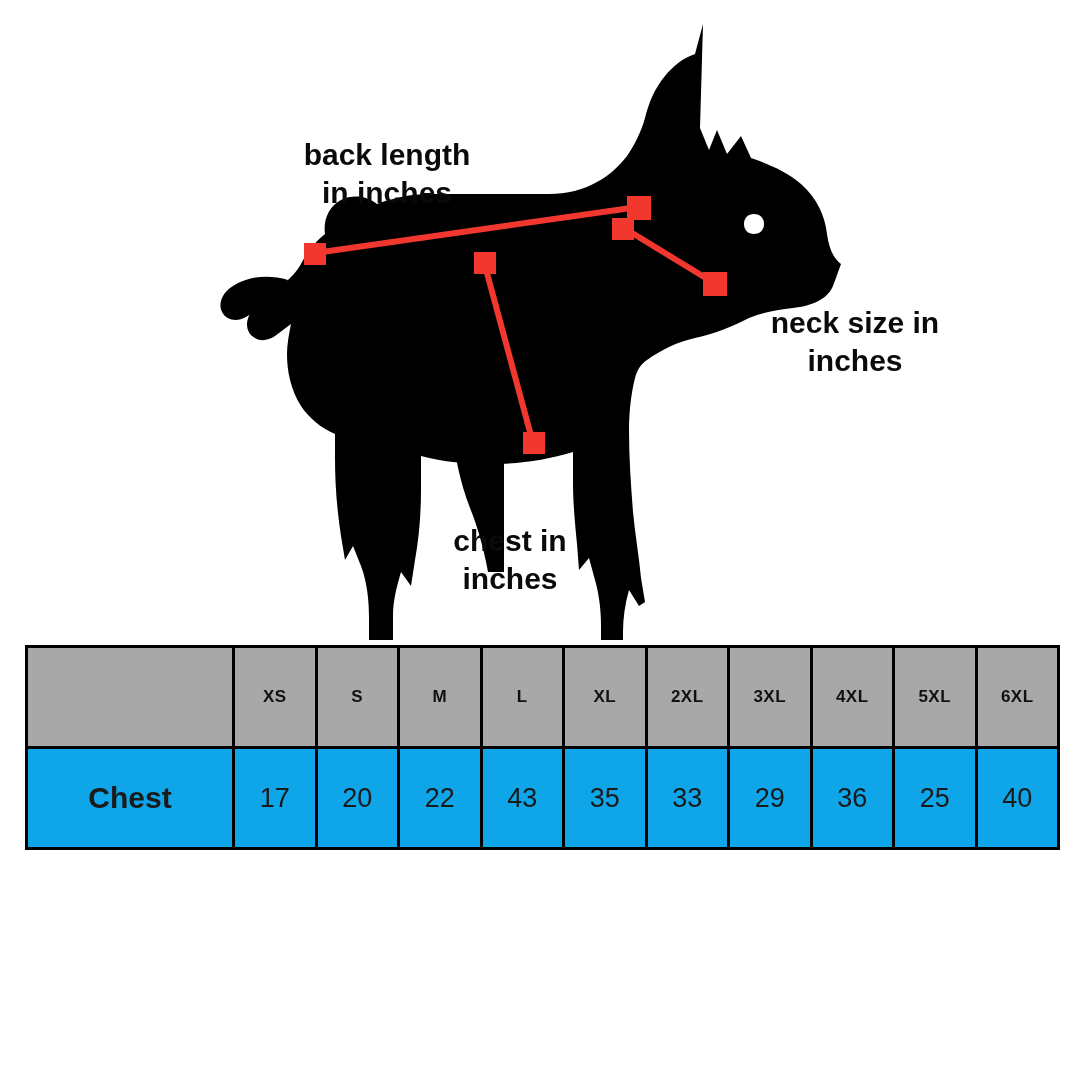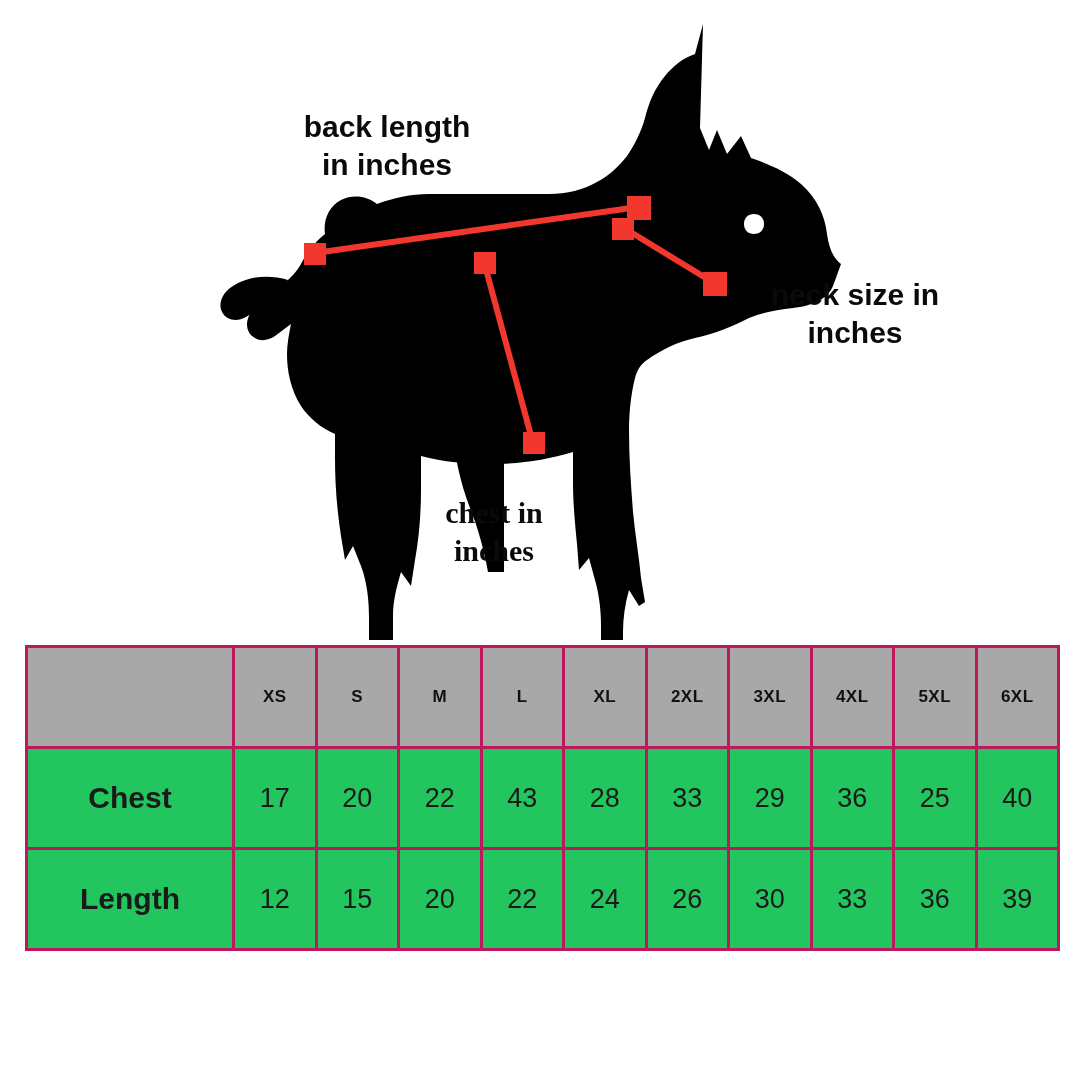--- a/index.html
+++ b/index.html
@@ -33,70 +33,70 @@
   }
 
   .callout {
     position: absolute;
     font-weight: bold;
     font-size: 30px;
     line-height: 1.28;
     color: #0a0a0a;
     text-align: center;
     white-space: pre-line;
+    margin-top: 28px;
   }
   #callout-back {
     left: 252px;
     top: 108px;
     width: 270px;
   }
   #callout-neck {
     left: 735px;
     top: 276px;
     width: 240px;
   }
   #callout-chest {
-    left: 404px;
+    left: 420px;
     top: 494px;
     width: 180px;
-    font-family: Liberation Serif, serif;
   }
 
   
   #size-table {
     position: absolute;
     left: 25px;
     top: 645px;
     width: 1030px;
     border-collapse: collapse;
     table-layout: fixed;
   }
   #size-table td, #size-table th {
-    border: 3px solid #be185d;
+    border: 3px solid #000000;
     text-align: center;
     vertical-align: middle;
     padding: 0;
   }
   #size-table thead th {
     background: #a8a8a8;
     height: 98px;
     font-size: 17px;
     font-weight: bold;
     letter-spacing: 0.5px;
     color: #111;
   }
   #size-table thead th.corner {
     background: #a8a8a8;
   }
   #size-table tbody td {
     height: 98px;
     font-size: 27px;
     font-weight: normal;
     color: #1a1a1a;
-    background: #22c55e;
+    background: #0ea5e9;
   }
   #size-table tbody td.rowhead {
     font-size: 30px;
     font-weight: bold;
   }
   col.c-label { width: 207px; }
   col.c-size  { width: 82.5px; }
 </style>
 </head>
 <body>
@@ -230,34 +230,21 @@
       <th>6XL</th>
     </tr>
   </thead>
   <tbody>
     <tr>
       <td class="rowhead">Chest</td>
       <td>17</td>
       <td>20</td>
       <td>22</td>
       <td>43</td>
-      <td>28</td>
+      <td>35</td>
       <td>33</td>
       <td>29</td>
       <td>36</td>
       <td>25</td>
       <td>40</td>
     </tr>
-    <tr>
-      <td class="rowhead">Length</td>
-      <td>12</td>
-      <td>15</td>
-      <td>20</td>
-      <td>22</td>
-      <td>24</td>
-      <td>26</td>
-      <td>30</td>
-      <td>33</td>
-      <td>36</td>
-      <td>39</td>
-    </tr>
   </tbody>
 </table>
 
 </body></html>

